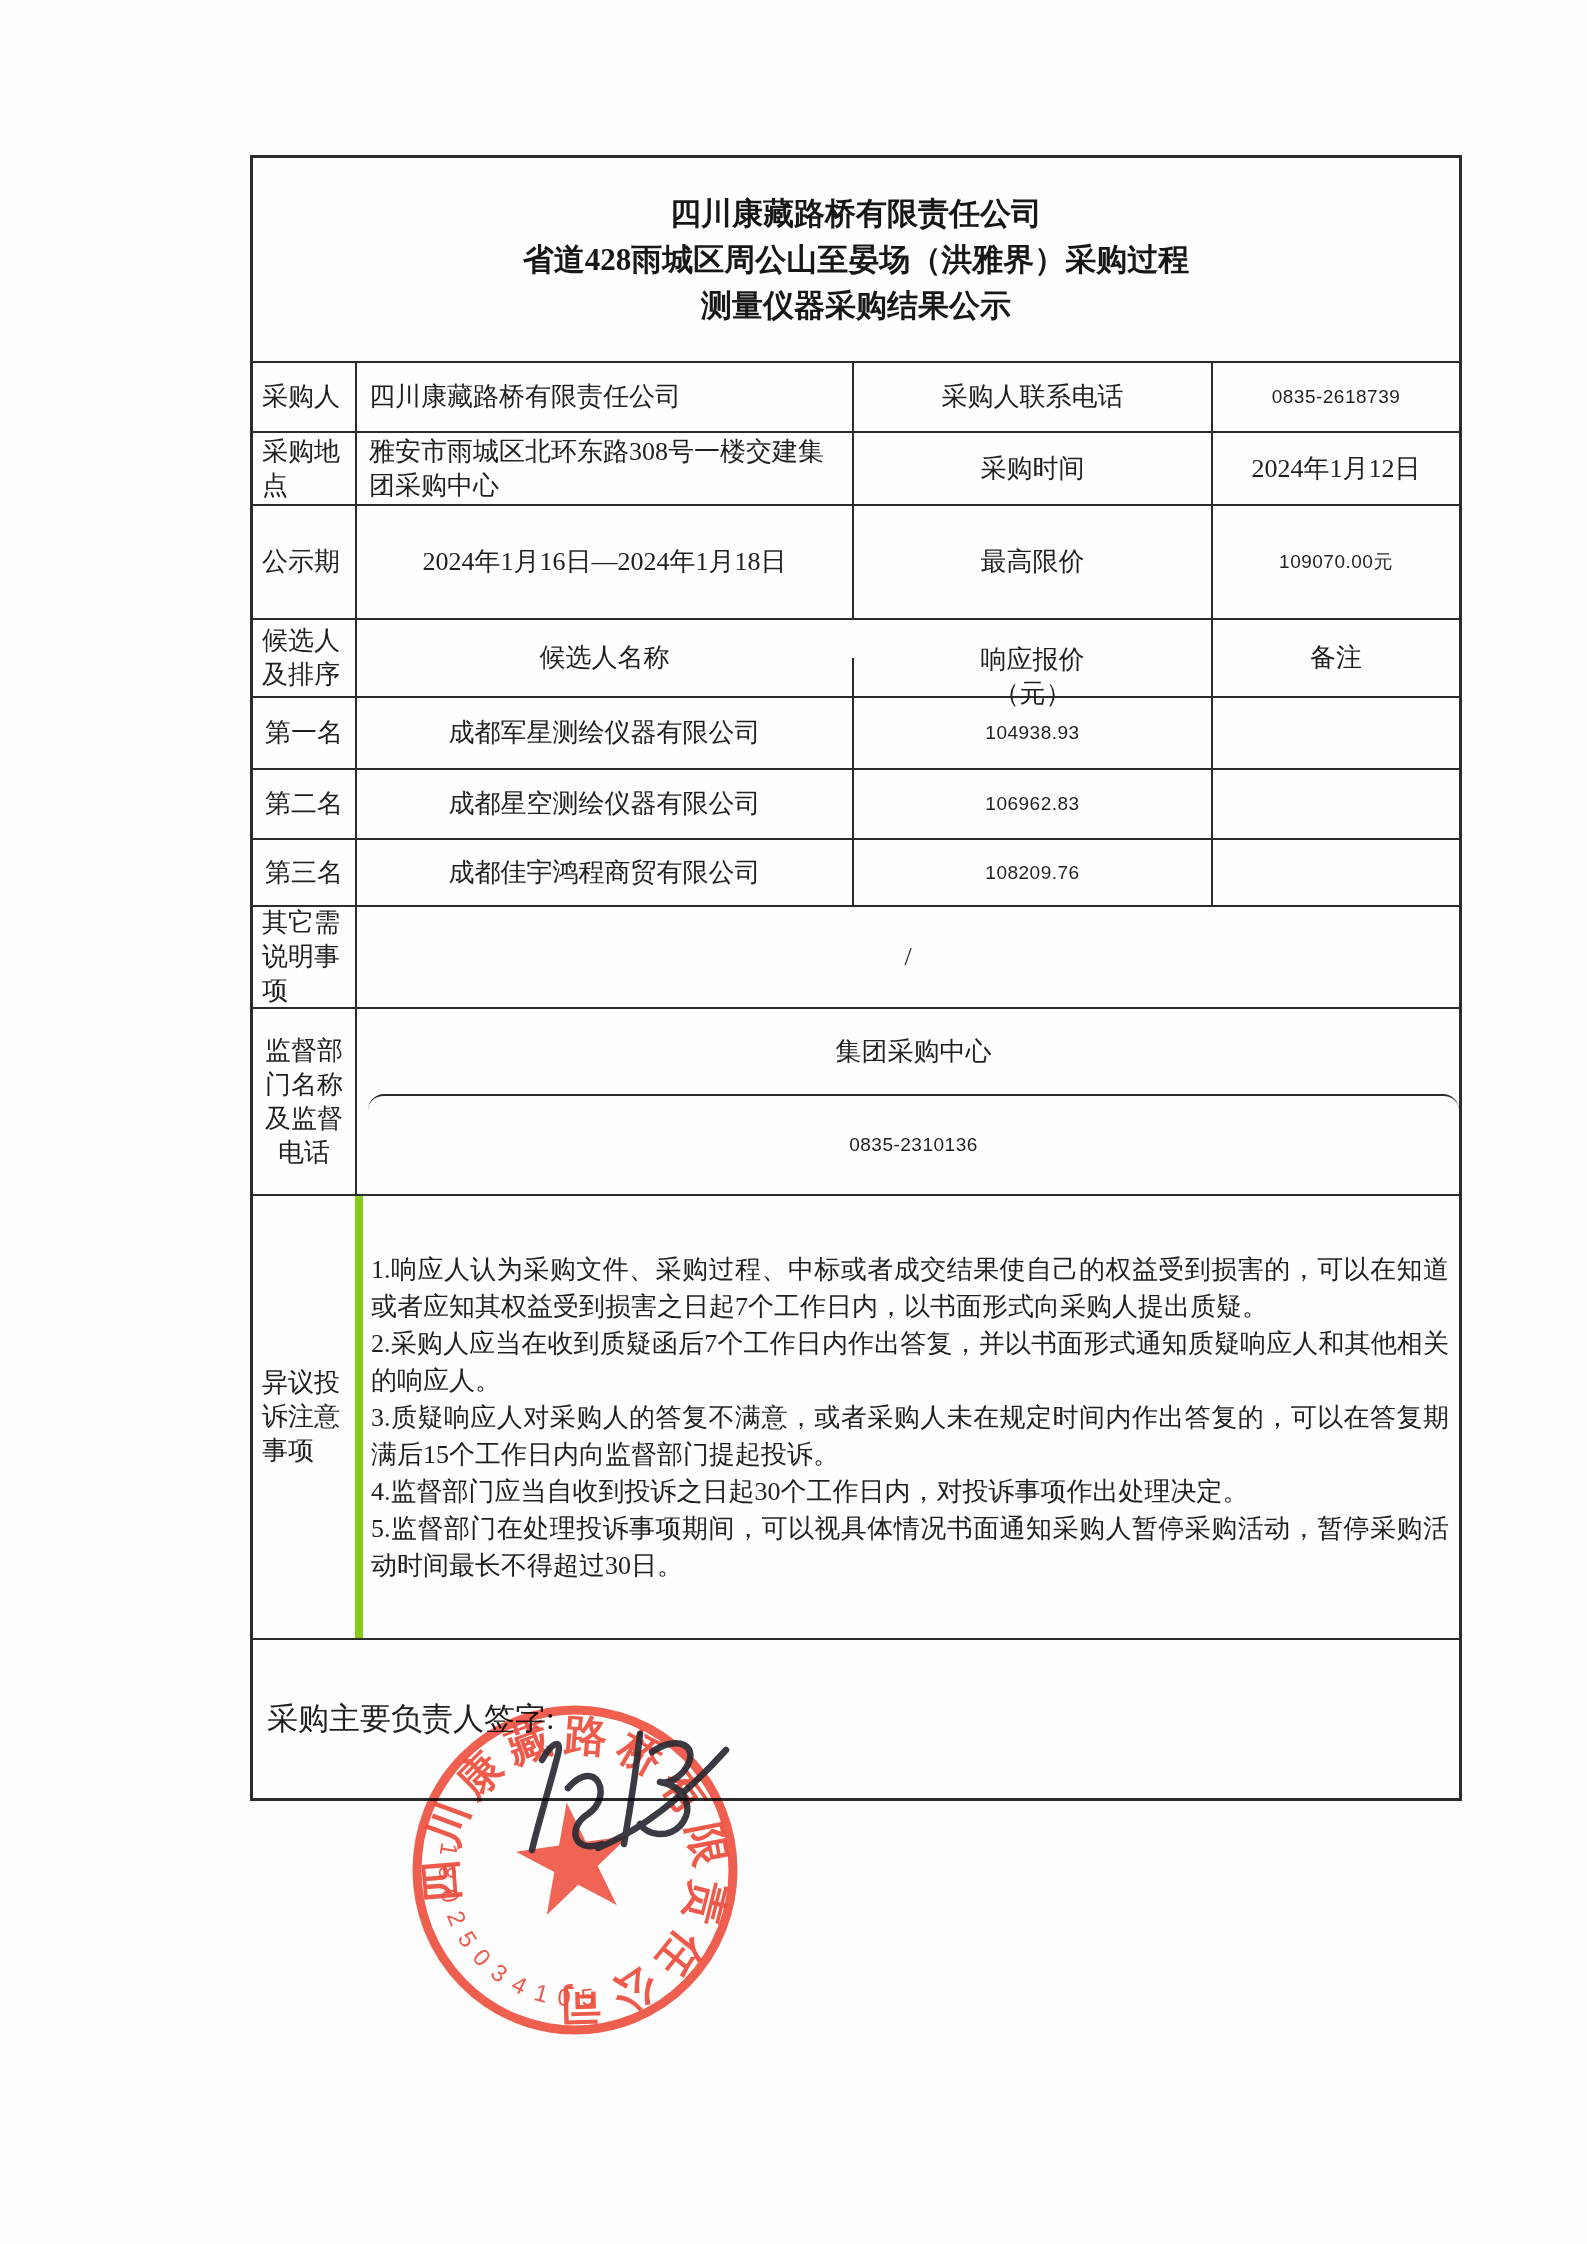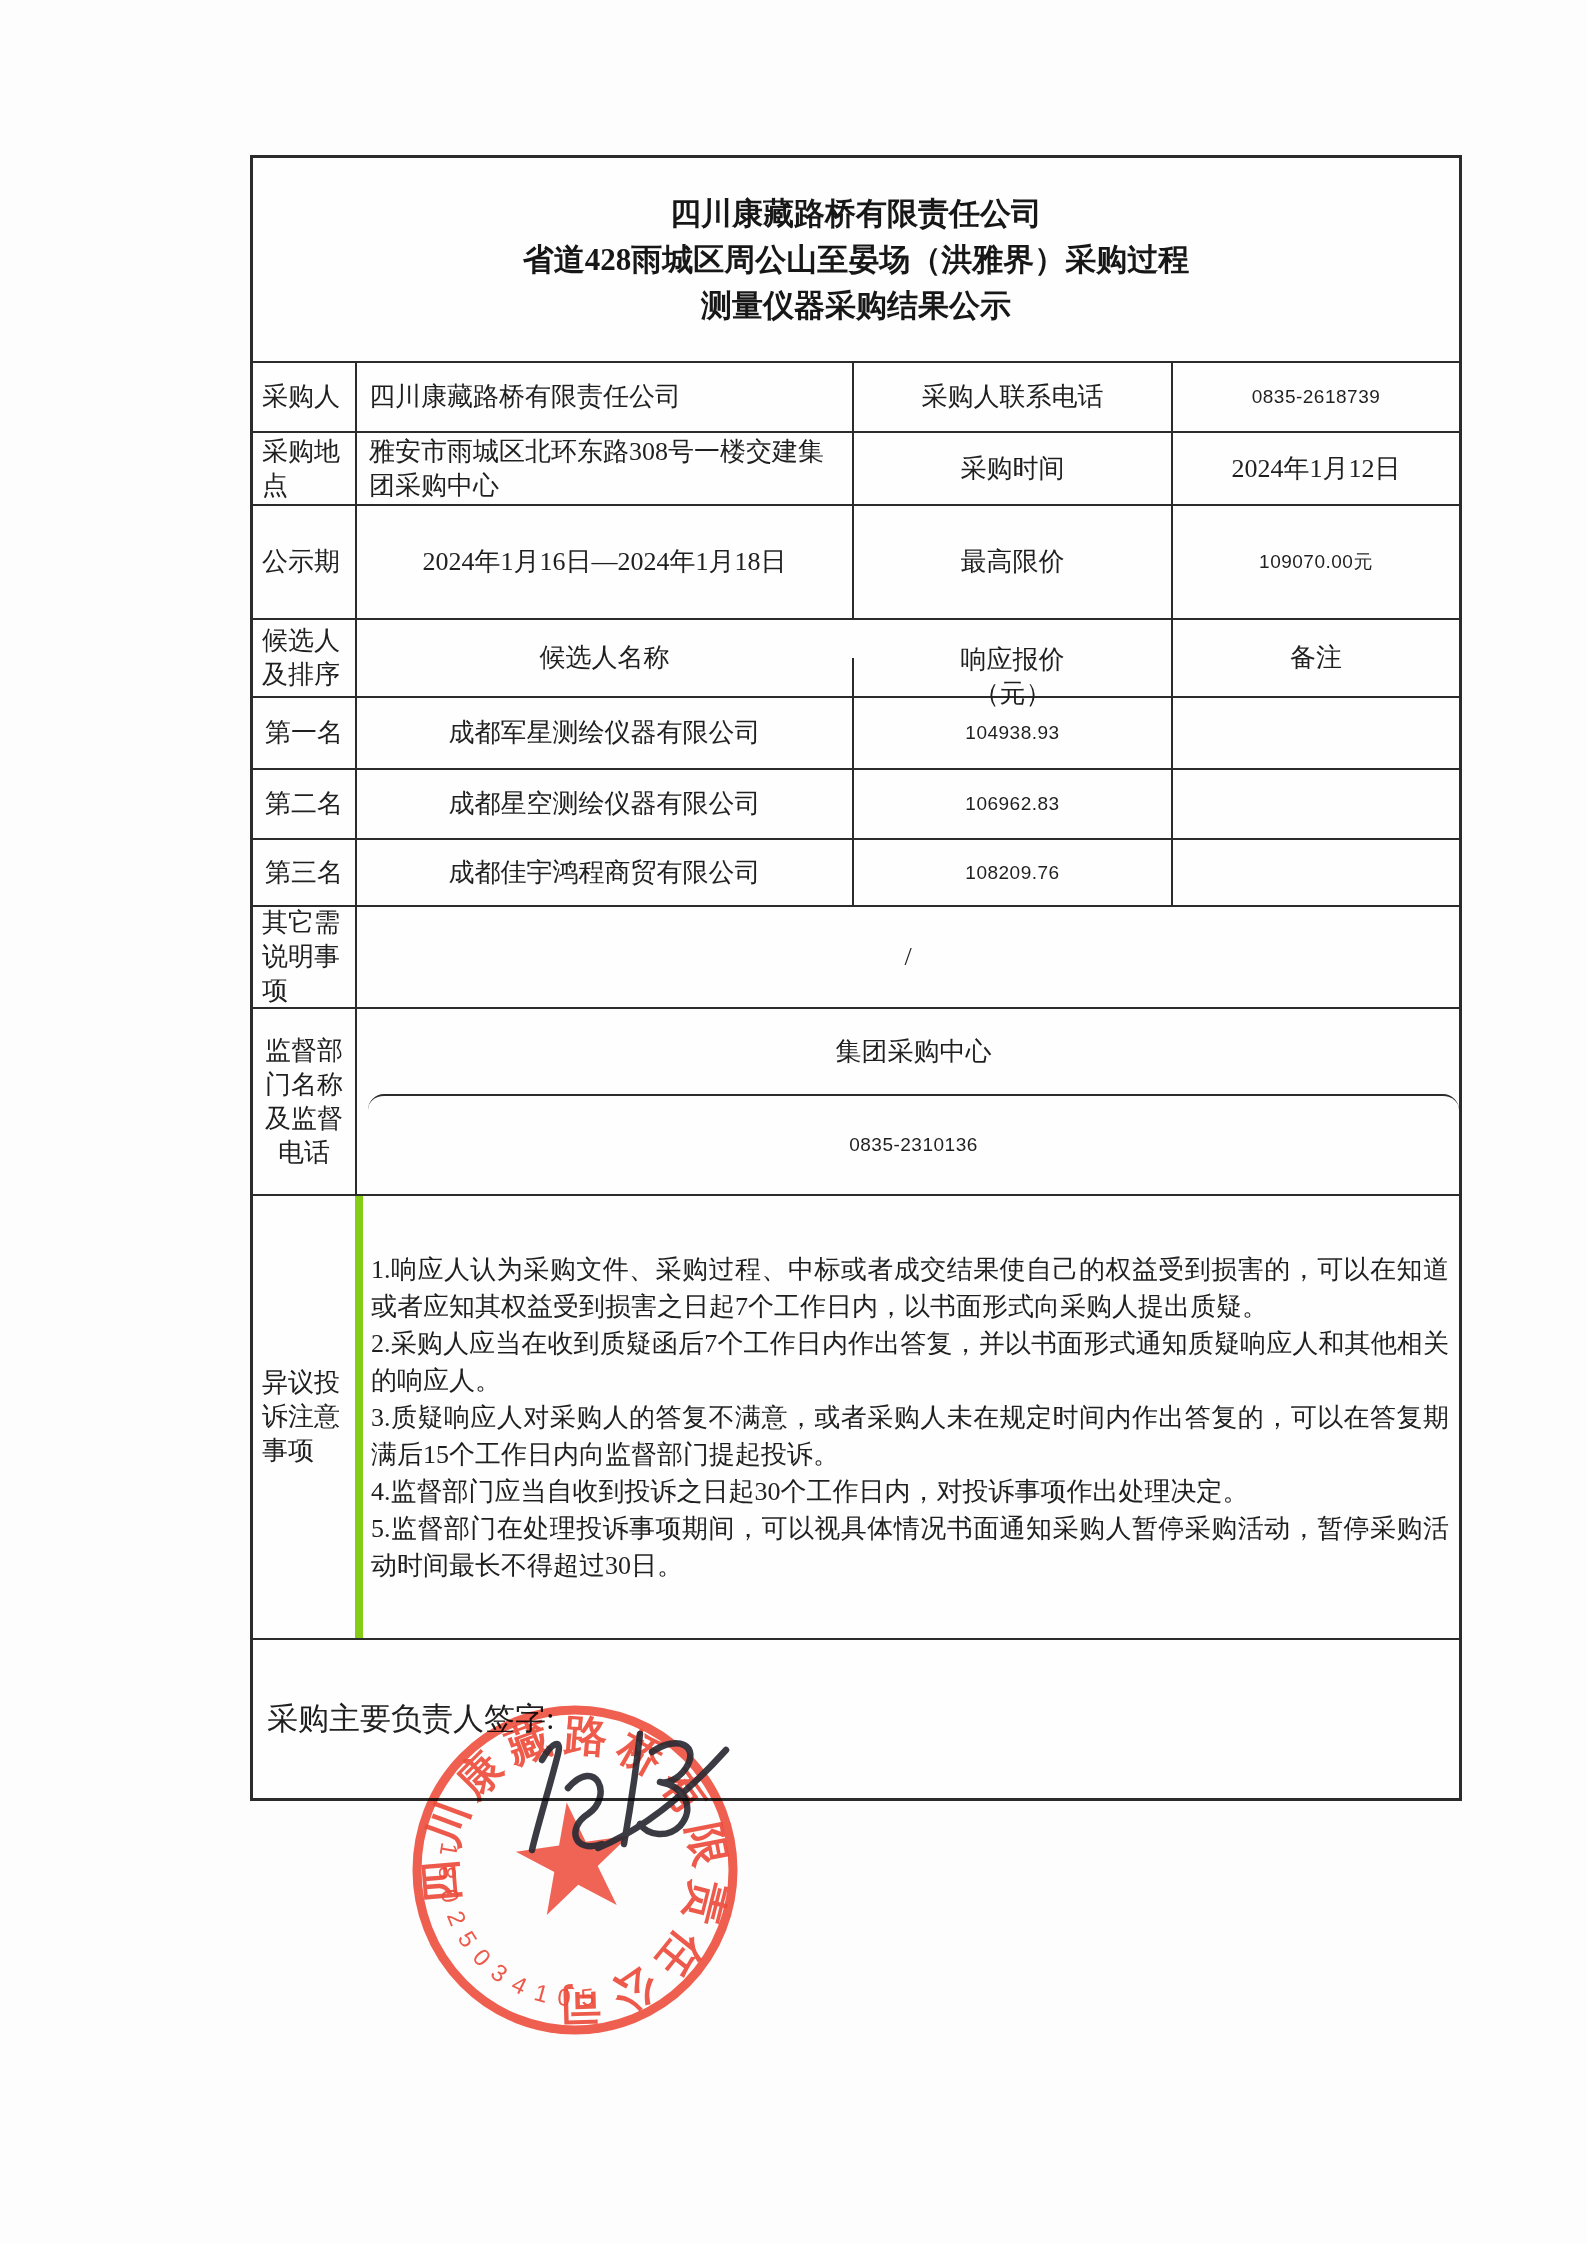--- a/index.html
+++ b/index.html
@@ -15,21 +15,21 @@
   .row{display:flex;align-items:stretch;border-top:2px solid #2b2b2b;box-sizing:border-box;}
   .row:first-child{border-top:none;}
   .cell{
     display:flex;align-items:center;box-sizing:border-box;
     border-left:2px solid #2b2b2b;min-width:0;
     font-size:26px;line-height:34px;
   }
   .cell:first-child{border-left:none;}
   .c1{width:102px;padding:4px 9px;}
   .c2{width:497px;padding:4px 12px;}
-  .c3{width:319px;justify-content:center;text-align:center;padding:4px 8px;}
+  .c3{width:359px;justify-content:center;text-align:center;padding:4px 8px;}
   .c4{flex:1;justify-content:center;text-align:center;padding:4px 8px;}
   .merge{flex:1;padding:4px 12px;}
   .center{justify-content:center;text-align:right;}
   .pre{white-space:pre-line;margin-top:38px;}
   
   .r-title{height:203px;flex-direction:column;justify-content:center;align-items:center;border-top:none;}
   .r-project{height:92px;}
   .r-purchaser{height:70px;}
   .r-location{height:73px;}
   .r-publicity{height:114px;}

